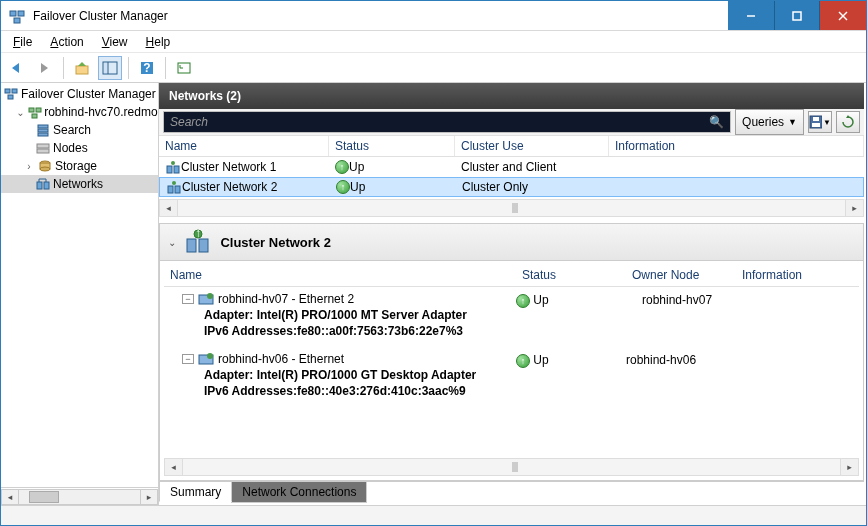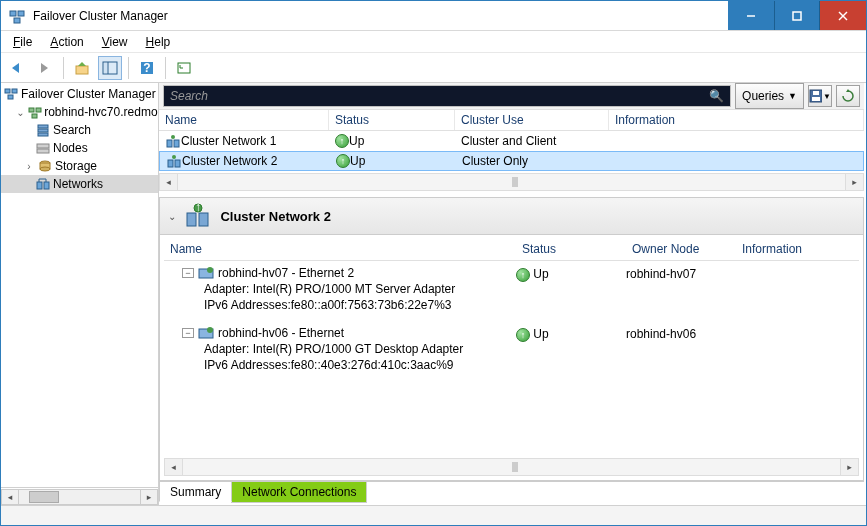--- a/index.html
+++ b/index.html
@@ -57,24 +57,24 @@
 .detailhdr .bigicon{width:28px;height:28px;display:flex;align-items:center;justify-content:center;position:relative;}
 .detailhdr .title{font-weight:bold;font-size:13px;}
 .detailbody{border:1px solid #ccc;border-top:none;flex:1;display:flex;flex-direction:column;min-height:0;padding:4px;}
 .dgrid{flex:1;overflow:hidden;}
 .dgridhdr{height:22px;display:flex;border-bottom:1px solid #e0e0e0;}
 .dgridhdr .col{padding:3px 6px;color:#1a3e6f;}
 .dc-name{width:352px;} .dc-status{width:110px;} .dc-owner{width:110px;} .dc-info{flex:1;}
 .dentry{padding:4px 0 8px 18px;}
 .dline1{display:flex;align-items:center;gap:4px;}
 .dline1 .exp{width:12px;font-size:9px;border:1px solid #999;height:10px;line-height:8px;text-align:center;color:#555;}
-.dsub{padding-left:22px;color:#000;line-height:16px;}
+.dsub{padding-left:22px;color:#000;line-height:16px;font-weight:bold;}
 .drow{display:flex;}
 .tabs{height:22px;display:flex;border-top:1px solid #ccc;background:#fff;}
-.tab{padding:3px 10px;border:1px solid #ccc;border-top:none;background:#84cc16;margin-right:-1px;}
+.tab{padding:3px 10px;border:1px solid #ccc;border-top:none;background:#737373;margin-right:-1px;}
 .tab.active{background:#fff;border-bottom:1px solid #fff;position:relative;top:-1px;border-top:1px solid #ccc;}
 .statusbar{height:20px;border-top:1px solid #d0d0d0;background:#f4f4f4;}
 svg { display:block; }
 </style>
 </head>
 <body>
 
 <div class="window">
 
   <div class="titlebar">
@@ -224,20 +224,23 @@
       <div class="hscroll">
         <div class="sbtn">◂</div>
         <div class="strack">
             <div class="sthumb"></div>
           </div>
         <div class="sbtn">▸</div>
       </div>
     </div>
 
     <div class="main">
+      <div class="hdrbar">
+        <span>Networks (2)</span>
+      </div>
       <div class="searchrow">
         <div class="searchbox">
           <span>Search</span>
           <span class="sicon">🔍</span>
         </div>
         <div class="qbtn">
           <span>Queries</span>
           <span class="dd">▼</span>
         </div>
         <div class="iconbtn">
@@ -349,21 +352,21 @@
                         <circle cx="12" cy="4" r="3" fill="#4a9a4a"></circle>
                       </svg>
                     </span>
                   <span>robhind-hv07 - Ethernet 2</span>
                 </div>
                 <div class="dsub">Adapter: Intel(R) PRO/1000 MT Server Adapter</div>
                 <div class="dsub">IPv6 Addresses:fe80::a00f:7563:73b6:22e7%3</div>
               </div>
             </div>
             <div class="dc-status" style="padding-top:6px;"><span class="upicon">↑</span> <span>Up</span></div>
-            <div class="dc-owner" style="padding-top:6px;"><span>robhind-hv07</span></div>
+            <div class="dc-owner" style="padding-top:6px;margin-left:16px;"><span>robhind-hv07</span></div>
             <div class="dc-info"></div>
           </div>
 
           <div class="drow">
             <div class="dc-name">
               <div class="dentry">
                 <div class="dline1">
                   <span class="exp">−</span>
                   <span class="neticon">
                       <svg width="16" height="14">

